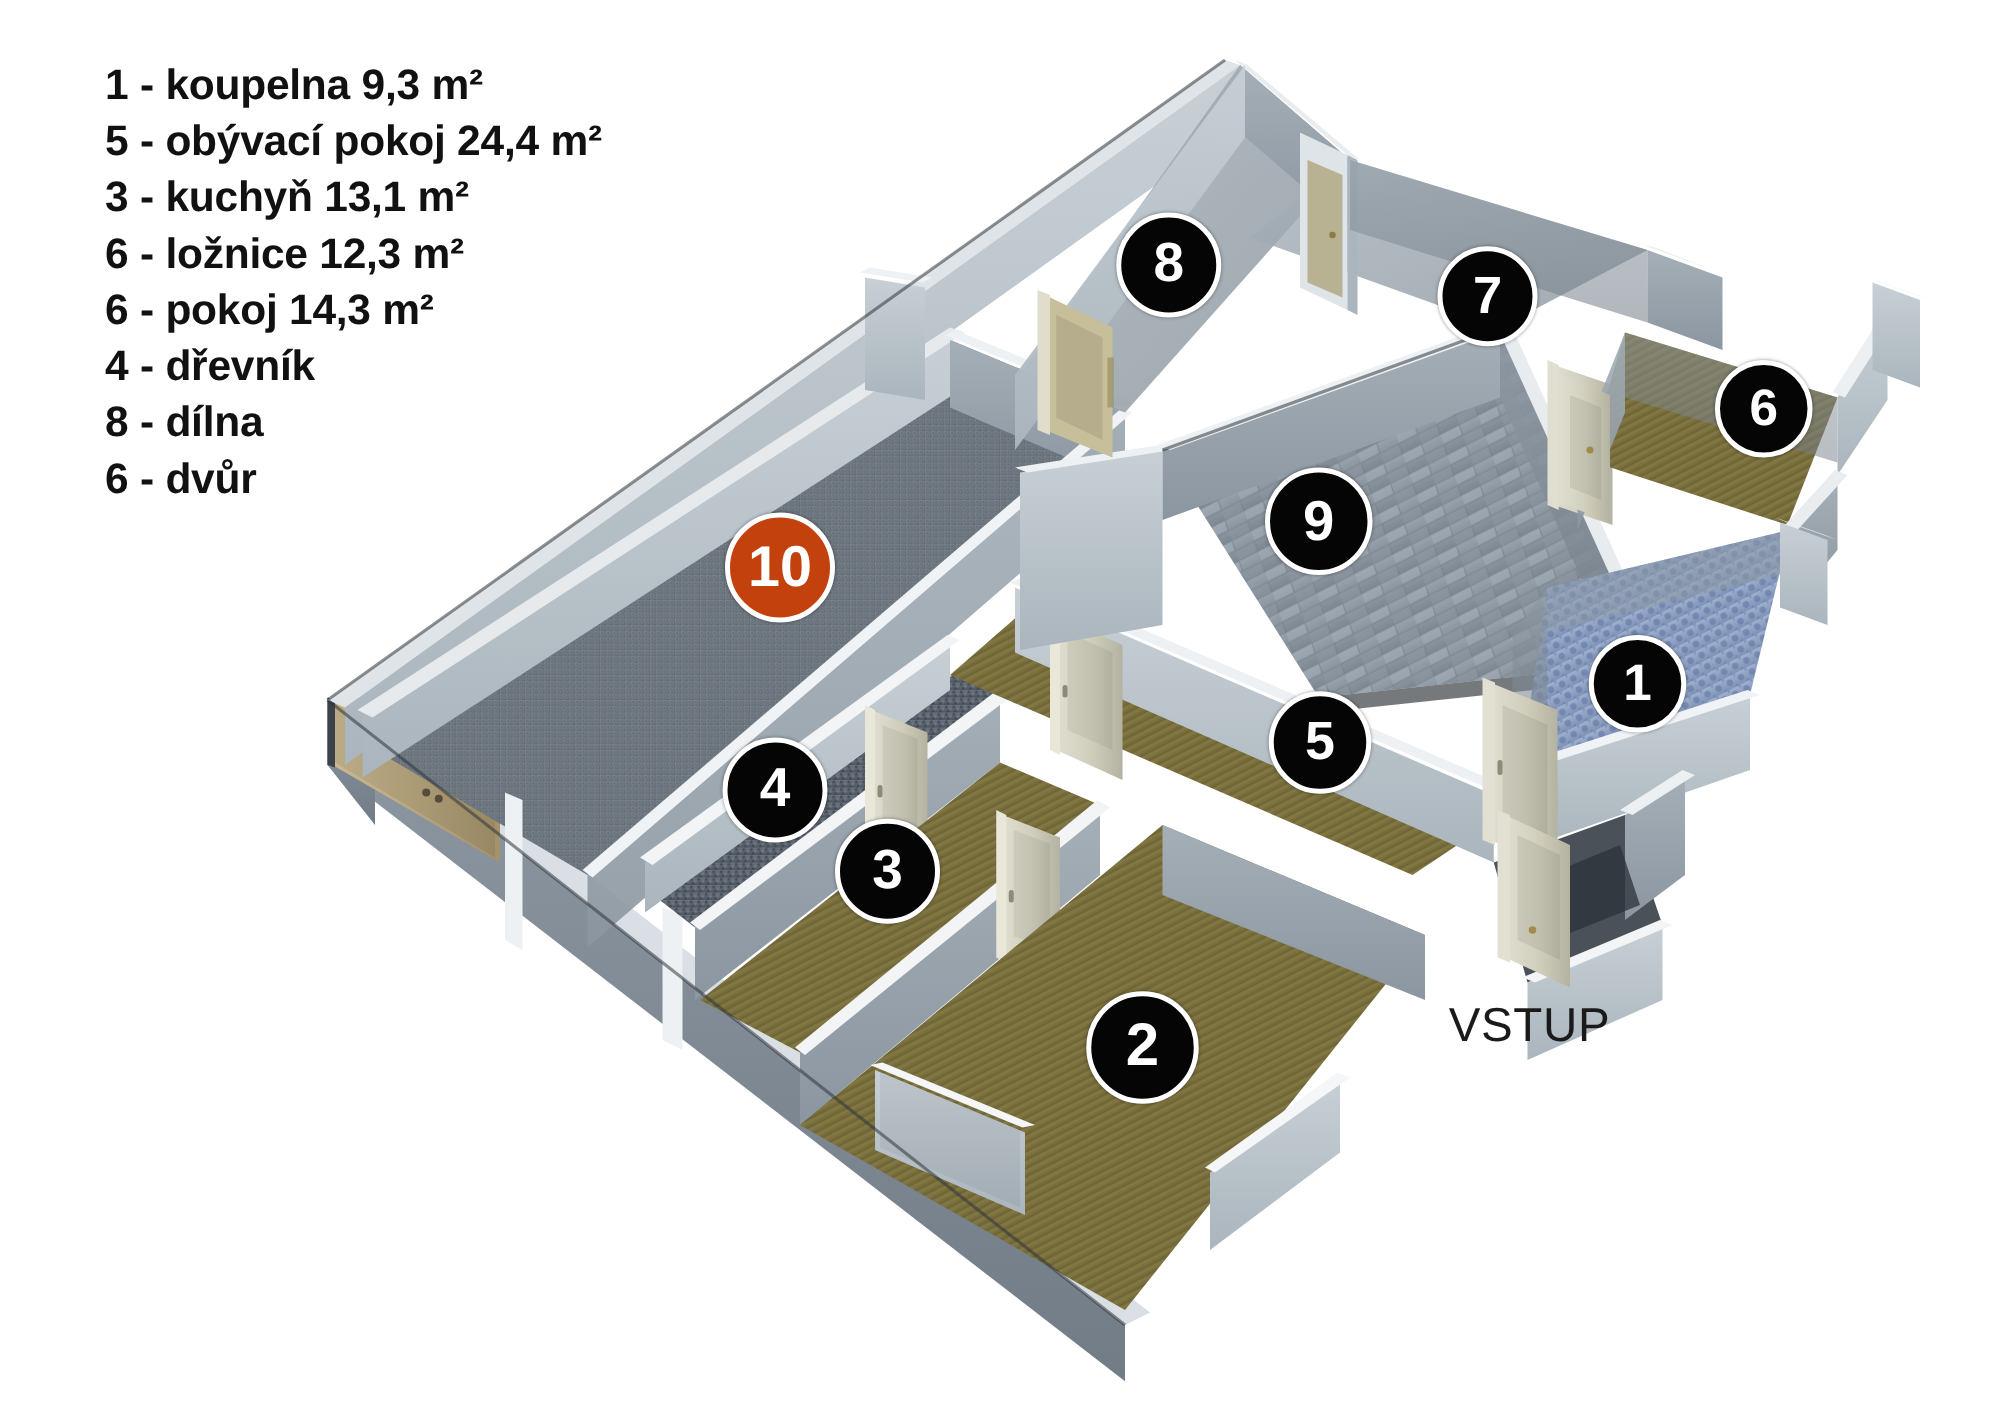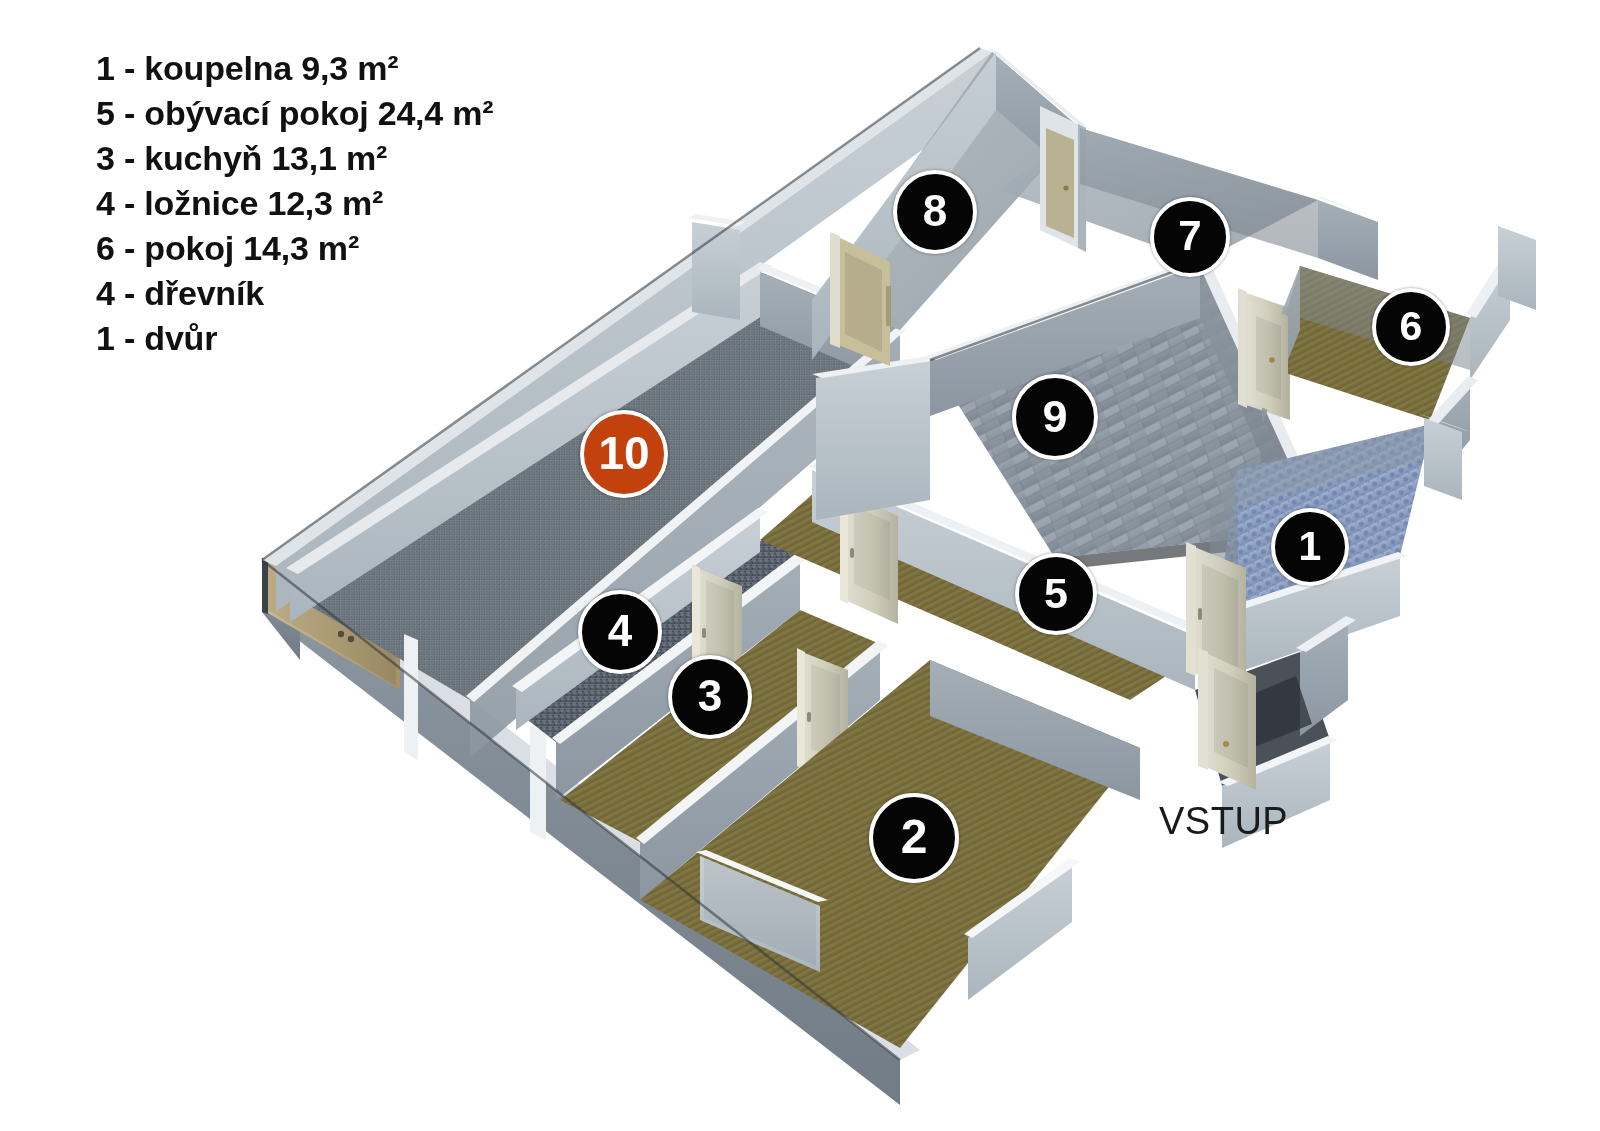--- a/index.html
+++ b/index.html
@@ -2,21 +2,21 @@
 <html><head>
 <meta charset="utf-8">
 <style>
   html,body{margin:0;padding:0;background:#ffffff;}
   body{width:1600px;height:1131px;position:relative;overflow:hidden;
        font-family:"Liberation Sans",sans-serif;}
 
   #stage{position:absolute;inset:0;width:1600px;height:1131px;}
 
   
-  #legend{position:absolute;left:96px;top:46px;width:520px;z-index:40;}
+  #legend{position:absolute;left:84px;top:46px;width:520px;z-index:40;}
   #legend .row{
     font-size:34px;line-height:45px;font-weight:700;color:#111111;
     letter-spacing:-0.2px;white-space:nowrap;
   }
 
   
   #vstup{
     position:absolute;left:1159px;top:800px;z-index:40;
     font-size:38px;font-weight:400;color:#1a1a1a;letter-spacing:0.5px;
   }
@@ -297,24 +297,25 @@
       <path d="M262,560 L980,48"></path>
       <path d="M900,1060 L262,560"></path>
       <path d="M930,360 L1200,262"></path>
     </g>
   </svg>
 
   <div id="legend">
     <div class="row">1 - koupelna 9,3 m²</div>
     <div class="row">5 - obývací pokoj 24,4 m²</div>
     <div class="row">3 - kuchyň 13,1 m²</div>
-    <div class="row">4 - ložnice 12,3 m²</div>
+    <div class="row">6 - ložnice 12,3 m²</div>
     <div class="row">6 - pokoj 14,3 m²</div>
     <div class="row">4 - dřevník</div>
-    <div class="row">1 - dvůr</div>
+    <div class="row">8 - dílna</div>
+    <div class="row">6 - dvůr</div>
   </div>
 
   <div id="vstup">VSTUP</div>
 
   <div id="badges">
       <div class="badge" style="left: 1271px; top: 508px; width: 70px; height: 70px; background: rgb(5, 5, 5); border-color: rgb(255, 255, 255); color: rgb(255, 255, 255); font-size: 41px;">
         <span>1</span>
       </div>
       <div class="badge" style="left: 869px; top: 793px; width: 82px; height: 82px; background: rgb(5, 5, 5); border-color: rgb(255, 255, 255); color: rgb(255, 255, 255); font-size: 48px;">
         <span>2</span>

